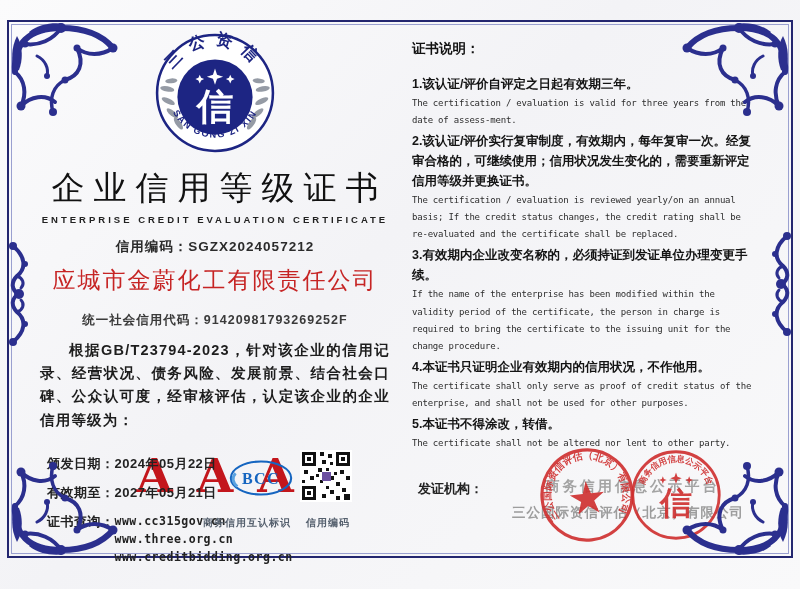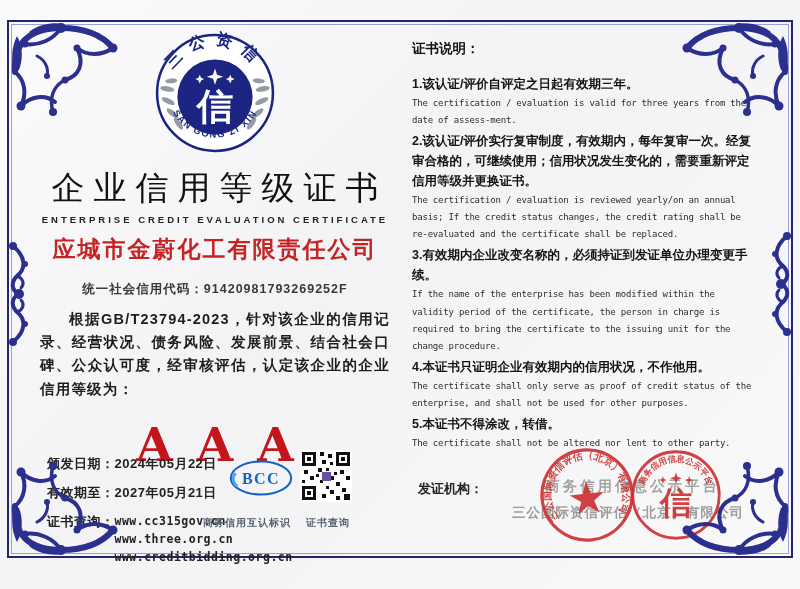--- a/index.html
+++ b/index.html
@@ -21,21 +21,21 @@
   
   .left-col{position:absolute;left:40px;top:26px;width:350px;display:flex;
             flex-direction:column;align-items:center;text-align:center;}
   .logo{margin-top:4px;}
   .title{margin-top:10px;font-size:33px;font-weight:normal;letter-spacing:9px;
          text-indent:9px;color:#111;white-space:nowrap;}
   .subtitle{margin-top:3px;font-size:9.5px;font-weight:bold;letter-spacing:3px;
             color:#222;white-space:nowrap;}
   .code-line{margin-top:13px;font-size:13.5px;font-weight:bold;color:#2b2b2b;
              letter-spacing:1px;}
-  .company{margin-top:9px;font-size:23px;font-weight:bold;color:#c62424;
+  .company{margin-top:9px;font-size:23px;font-weight:normal;color:#c62424;
            letter-spacing:2px;white-space:nowrap;}
   .uscc{margin-top:16px;font-size:12.5px;font-weight:bold;color:#3a3a3a;
         letter-spacing:1px;}
   .para{margin-top:10px;width:100%;font-size:14.5px;font-weight:bold;
         color:#1d1d1d;line-height:1.6;letter-spacing:1.2px;text-align:justify;
         text-indent:2em;}
   .rating{margin-top:16px;width:100%;text-align:center;}
   .rating span{display:inline-block;font-family:"DejaVu Serif","Liberation Serif",serif;
         font-size:47px;font-weight:bold;color:#c3161c;letter-spacing:24px;
         margin-right:-24px;}
@@ -235,20 +235,23 @@
       </g>
       <text x="60" y="88" text-anchor="middle" font-size="36" font-weight="bold" fill="#ffffff" font-family="Liberation Serif,serif">信</text>
       <text font-size="9" font-weight="bold" fill="#1d2583" letter-spacing="1.6" font-family="Liberation Sans,sans-serif">
         <textPath href="#arcBot" startOffset="50%" text-anchor="middle">SAN GONG ZI XIN</textPath>
       </text>
     </svg>
 
     <div class="title">企业信用等级证书</div>
     <div class="subtitle">ENTERPRISE CREDIT EVALUATION CERTIFICATE</div>
 
+    <div class="code-line">
+      <span>信用编码：</span><span>SGZX2024057212</span>
+    </div>
 
     <div class="company">应城市金蔚化工有限责任公司</div>
 
     <div class="uscc">
       <span>统一社会信用代码：</span><span>91420981793269252F</span>
     </div>
 
     <div class="para">根据GB/T23794-2023，针对该企业的信用记录、经营状况、债务风险、发展前景、结合社会口碑、公众认可度，经审核评估，认定该企业的企业信用等级为：</div>
 
     <div class="rating">
@@ -318,21 +321,21 @@
         <rect x="5" y="39" width="8" height="8"></rect>
       </g>
       <g fill="#111111">
         <rect x="7" y="7" width="4" height="4"></rect>
           <rect x="41" y="7" width="4" height="4"></rect>
         <rect x="7" y="41" width="4" height="4"></rect>
       </g>
       <rect x="22" y="22" width="9" height="9" fill="#6b4fa0"></rect>
     </svg>
   </div>
-  <div class="caption cap-qr">证书查询</div>
+  <div class="caption cap-qr">信用编码</div>
 
   <div class="right-col">
     <div class="notes-head">证书说明：</div>
     <div class="note-zh">1.该认证/评价自评定之日起有效期三年。</div>
     <div class="note-en">The certification / evaluation is valid for three years from the date of assess-ment.</div>
     <div class="note-zh">2.该认证/评价实行复审制度，有效期内，每年复审一次。经复审合格的，可继续使用；信用状况发生变化的，需要重新评定信用等级并更换证书。</div>
     <div class="note-en">The certification / evaluation is reviewed yearly/on an annual basis; If the credit status changes, the credit rating shall be re-evaluated and the certificate shall be replaced.</div>
     <div class="note-zh">3.有效期内企业改变名称的，必须持证到发证单位办理变更手续。</div>
     <div class="note-en">If the name of the enterprise has been modified within the validity period of the certificate, the person in charge is required to bring the certificate to the issuing unit for the change procedure.</div>
     <div class="note-zh">4.本证书只证明企业有效期内的信用状况，不作他用。</div>

